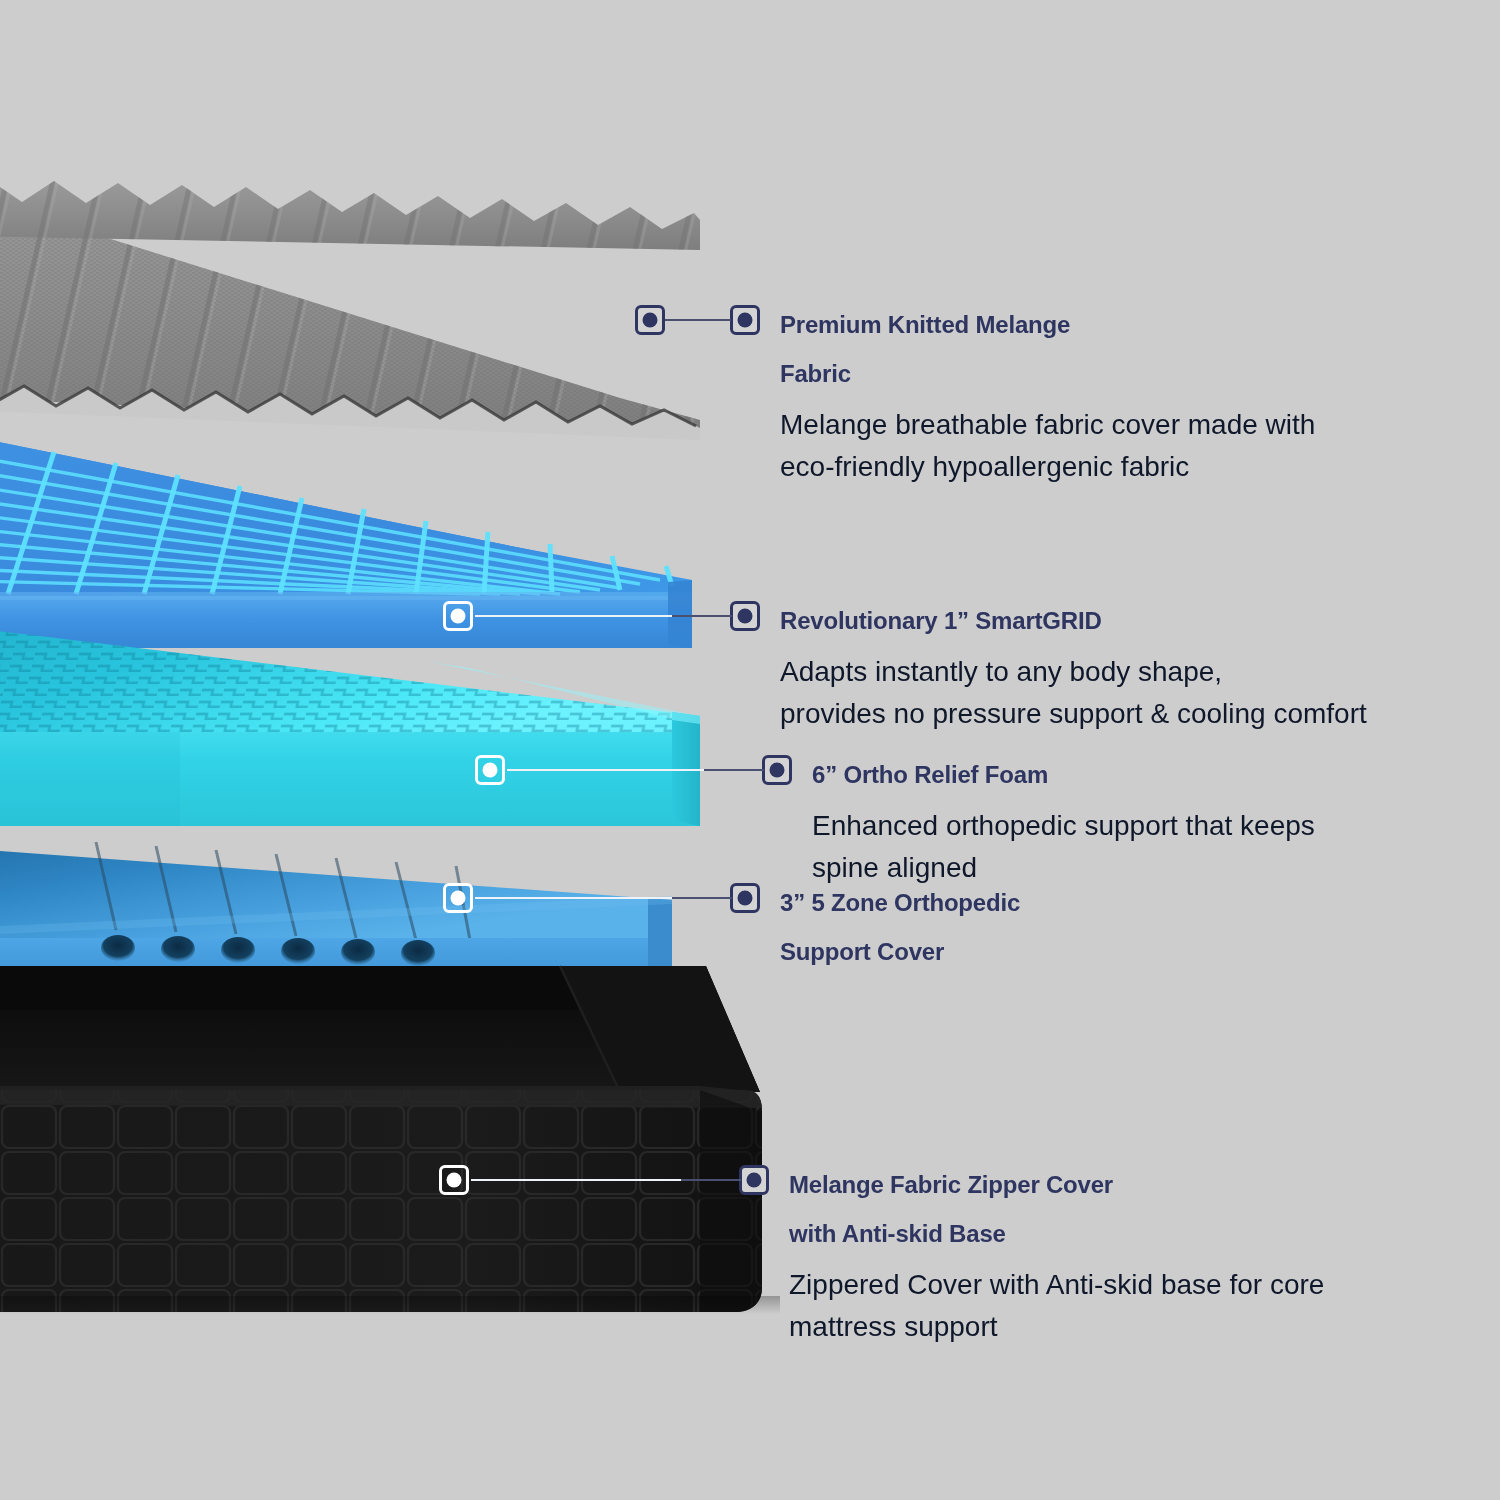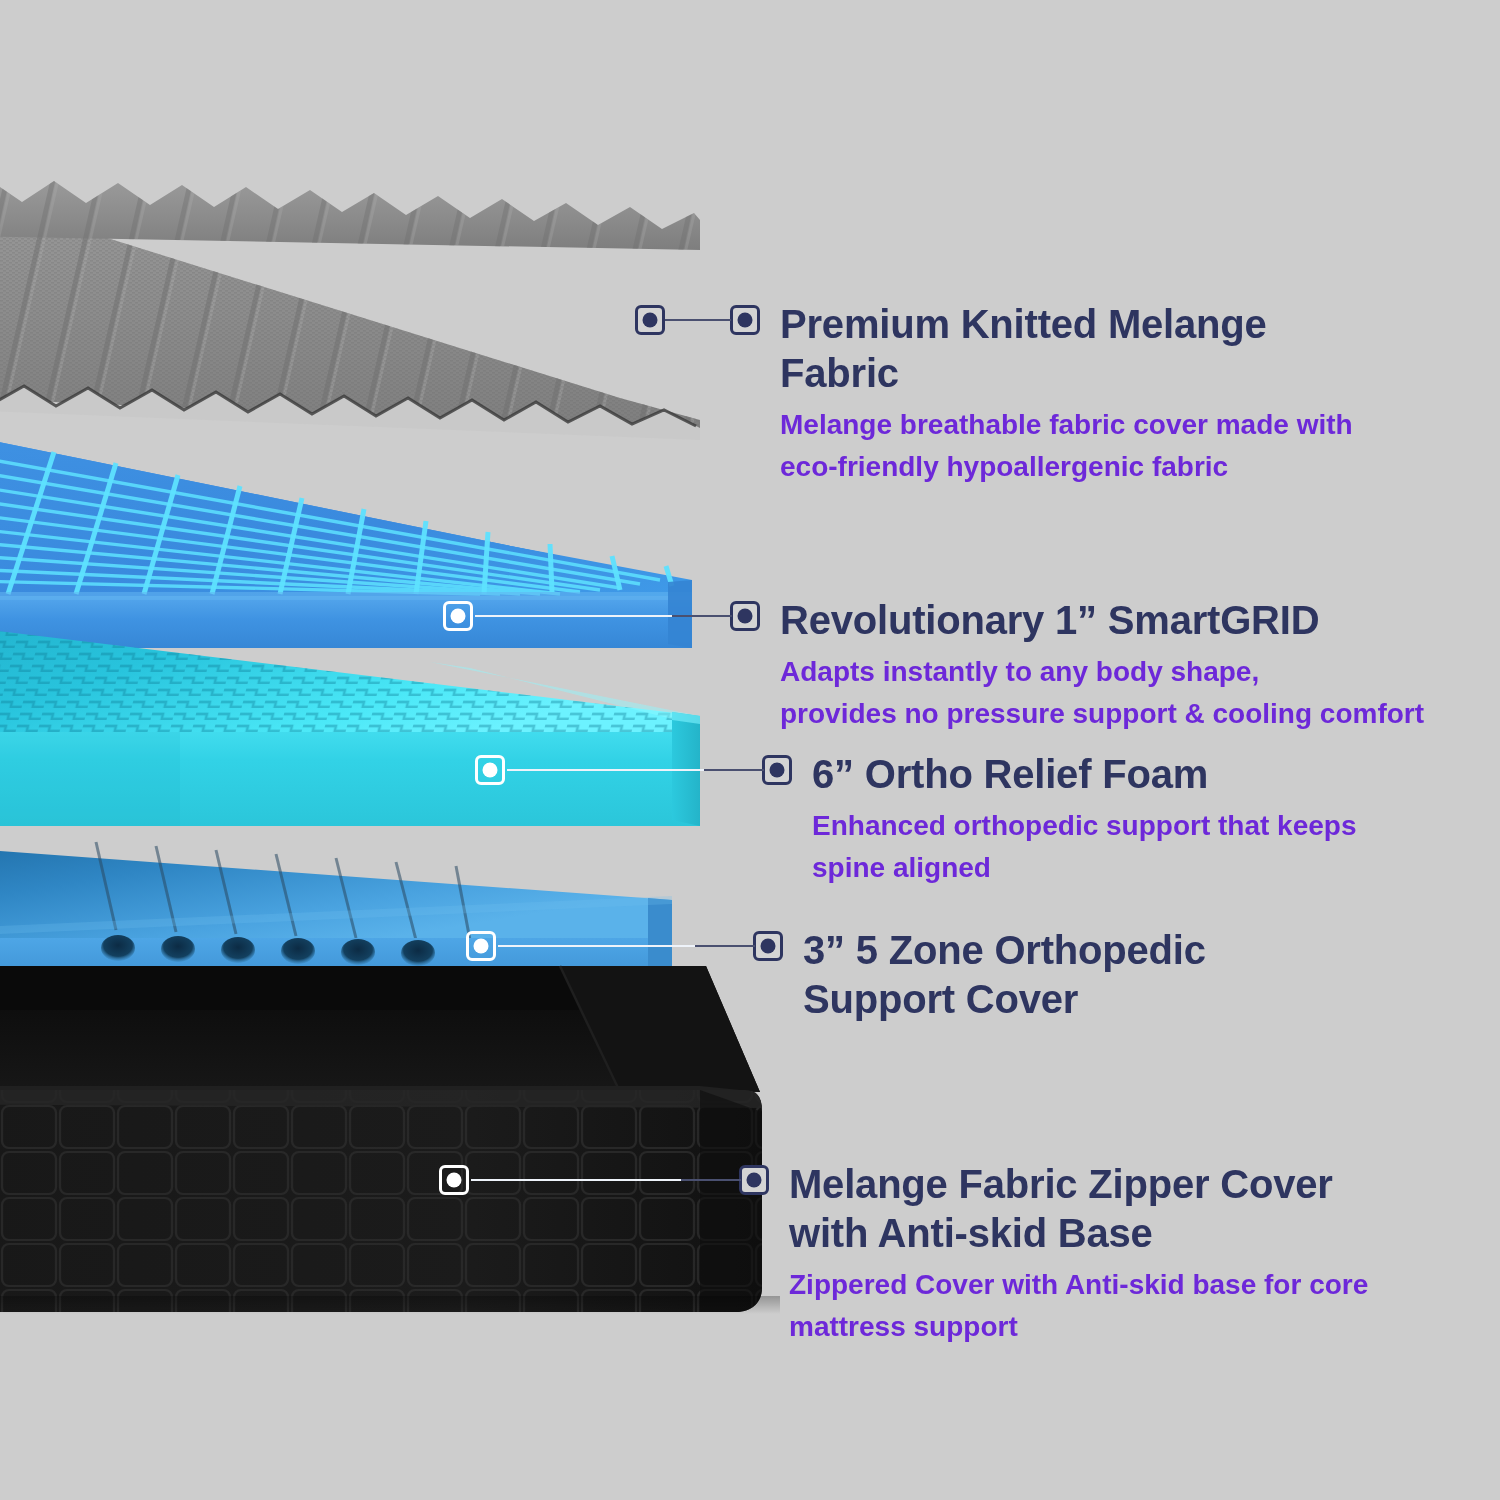--- a/index.html
+++ b/index.html
@@ -11,24 +11,24 @@
   #stage{position:absolute;inset:0;width:1500px;height:1500px;}
 
   
   .art{position:absolute;left:0;top:0;width:1500px;height:1500px;pointer-events:none;}
 
   
   .callouts{position:absolute;left:0;top:0;width:1500px;height:1500px;}
   .callout{position:absolute;}
   .c-title{
     color:#2e3560;font-weight:bold;letter-spacing:-0.2px;
-    font-size:40px;line-height:49px;margin:0;
+    font-size:24px;line-height:49px;margin:0;
   }
   .c-desc{
-    color:#6d28d9;font-size:28px;line-height:42px;margin:6px 0 0 0;font-weight:bold;
+    color:#0f172a;font-size:28px;line-height:42px;margin:6px 0 0 0;font-weight:normal;
   }
 
   
   .badge{position:absolute;width:30px;height:30px;border-radius:6px;box-sizing:border-box;}
   .badge.dark{background:#d4d4d4;border:3px solid #2e3560;}
   .badge.dark .dot{position:absolute;left:50%;top:50%;transform:translate(-50%,-50%);
      width:15px;height:15px;border-radius:50%;background:#2e3560;}
   .badge.light{background:transparent;border:3px solid #ffffff;}
   .badge.light .dot{position:absolute;left:50%;top:50%;transform:translate(-50%,-50%);
      width:15px;height:15px;border-radius:50%;background:#ffffff;}
@@ -359,21 +359,21 @@
       <div class="leader" style="left:-108px;top:19px;width:60px;"></div>
       <p class="c-title">
         <span>6” Ortho Relief Foam</span>
       </p>
       <p class="c-desc">
         <span>Enhanced orthopedic support that keeps</span><br>
         <span>spine aligned</span>
       </p>
     </div>
 
-    <div class="callout" style="left:780px;top:926px;width:680px;margin-left:23px;">
+    <div class="callout" style="left:780px;top:878px;width:680px;">
       <div class="badge dark" style="left:-50px;top:5px;">
           <span class="dot"></span>
         </div>
       <div class="badge light" style="left:-337px;top:5px;">
           <span class="dot"></span>
         </div>
       <div class="leader white" style="left:-305px;top:19px;width:200px;"></div>
       <div class="leader" style="left:-108px;top:19px;width:60px;"></div>
       <p class="c-title">
         <span>3” 5 Zone Orthopedic</span><br>

